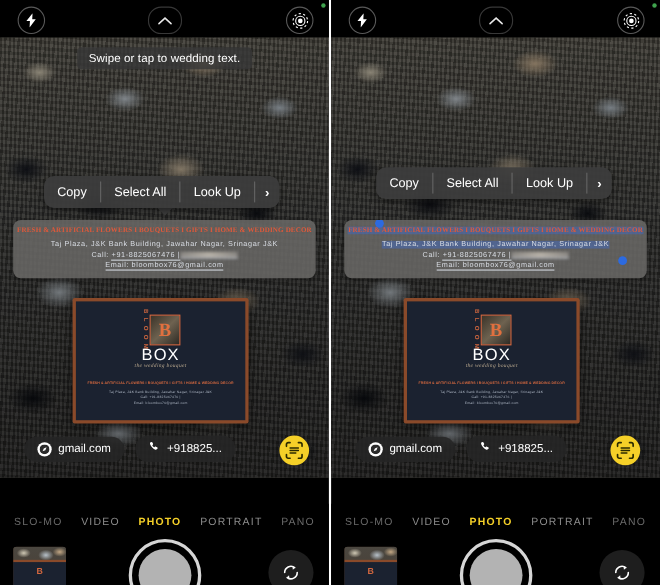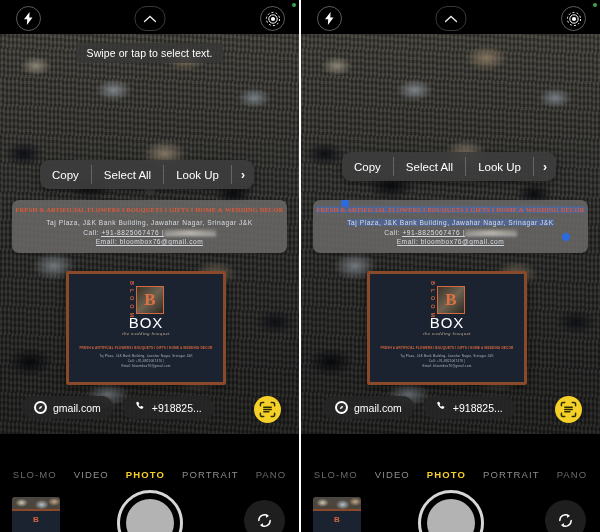--- a/index.html
+++ b/index.html
@@ -156,21 +156,21 @@
       <div class="live-btn">
         <svg width="16" height="16" viewBox="0 0 16 16">
           <circle cx="8" cy="8" r="2.1" fill="#fff"></circle>
           <circle cx="8" cy="8" r="4.2" stroke="#fff" stroke-width="1" fill="none"></circle>
           <circle cx="8" cy="8" r="6.6" stroke="#fff" stroke-width="1" fill="none" stroke-dasharray="2 2.2"></circle>
         </svg>
       </div>
       <div class="status-dot"></div>
     </div>
 
-    <div class="hint">Swipe or tap to select text.</div>
+    <div class="hint">Swipe or tap to wedding text.</div>
 
     <div class="cardphoto" style="left:66px;top:271px;width:154px;height:108px;">
       <div class="cardinner">
         <div class="bb-logo">
           <div class="bb-vert">B L O O M</div>
           <div class="bb-sq">
               <div class="bb-b">B</div>
             </div>
         </div>
         <div class="bb-box">BOX</div>

